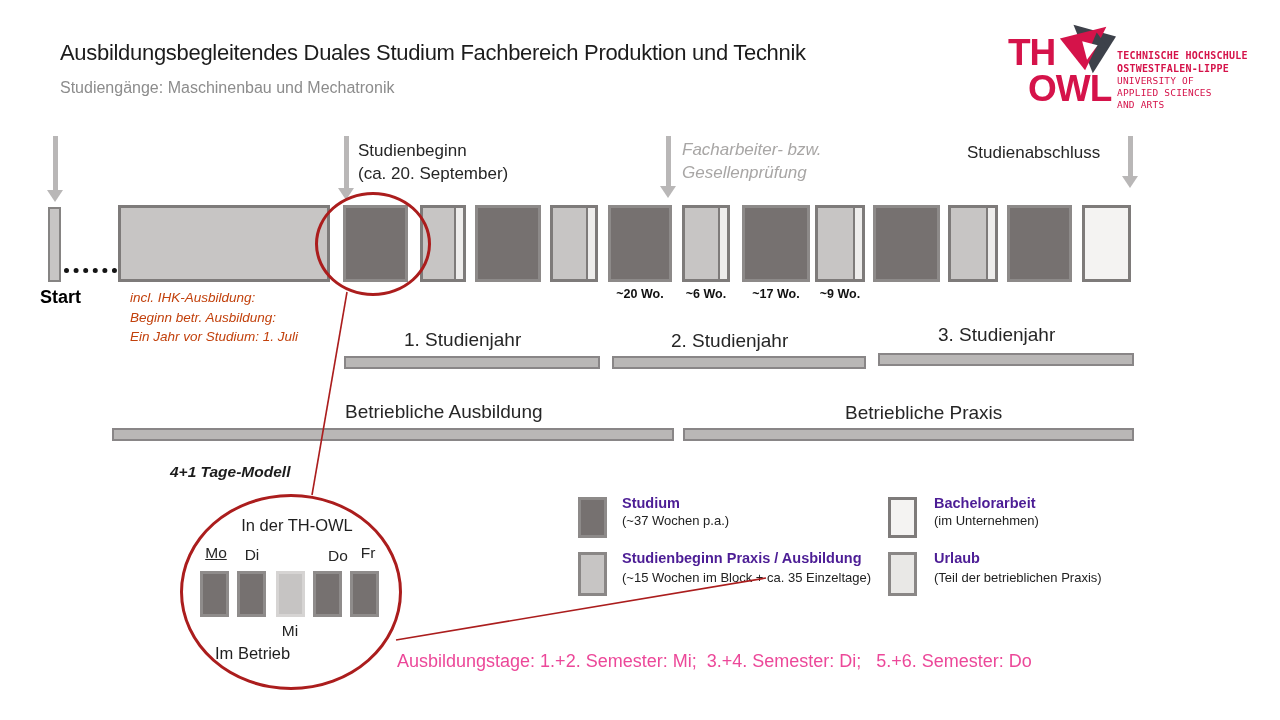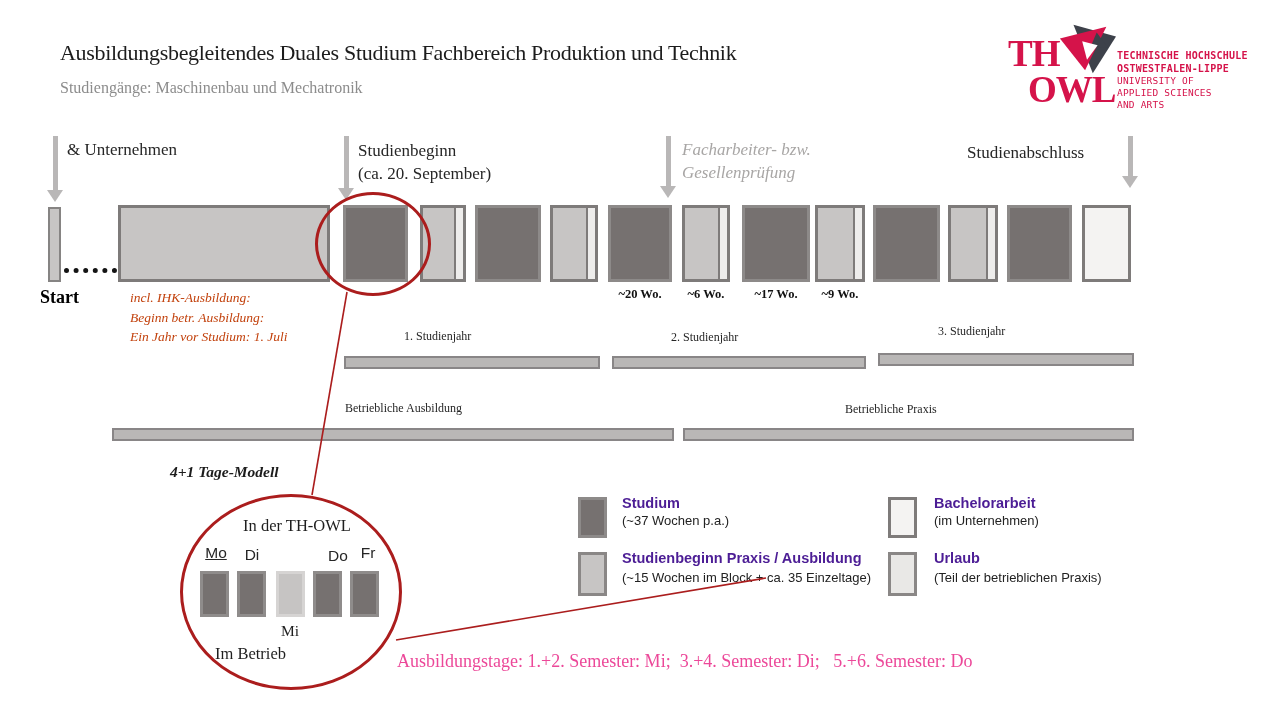--- a/index.html
+++ b/index.html
@@ -4,21 +4,21 @@
 <style>
   * { box-sizing: border-box; margin: 0; padding: 0; }
   html,body { width:1280px; height:720px; }
   body {
     position: relative;
     background: #ffffff;
     font-family: "Liberation Sans", sans-serif;
     color: #1f1f1f;
     overflow: hidden;
   }
-  .abs { position: absolute; font-family: Liberation Serif, serif; }
+  .abs { position: absolute; }
 
   
   .title { left:60px; top:40px; font-size:22px; letter-spacing:-0.3px; color:#1c1c1c; }
   .subtitle { left:60px; top:79px; font-size:16px; color:#8c8c8c; }
 
   
   .logo-th  { left:1008px; top:32px; font-size:37px; font-weight:bold; color:#d5134a; letter-spacing:-1px; }
   .logo-owl { left:1028px; top:68px; font-size:37px; font-weight:bold; color:#d5134a; letter-spacing:-1px; }
   .logo-mark { left:1058px; top:24px; }
   .logo-text { left:1117px; top:50px; font-family:"DejaVu Sans Mono", monospace; color:#d5134a; }
@@ -44,21 +44,21 @@
   .week-label { position:absolute; top:82px; font-size:12.5px; font-weight:bold; text-align:center; color:#111; }
   .dotted { left:64px; top:230px; width:53px; border-bottom:5px dotted #141414; }
   .start-label { left:40px; top:287px; font-size:18px; font-weight:bold; color:#000; }
   .ihk-note { left:130px; top:288px; font-size:13.5px; font-style:italic; color:#c2410c; line-height:19.5px; }
 
   
   .red-ellipse { position:absolute; border:3px solid #ab1d1d; border-radius:50%; background:transparent; }
 
   
   .gray-bar { position:absolute; height:13px; background:#b9b7b6; border:2px solid #898687; }
-  .bar-label { position:absolute; font-size:12px; color:#262626; white-space:nowrap; }
+  .bar-label { position:absolute; font-size:19px; color:#262626; white-space:nowrap; }
 
   
   .dm-title { left:170px; top:463px; font-size:15.5px; font-weight:bold; font-style:italic; color:#1c1c1c; }
   .dm-top-label { left:222px; top:516px; width:150px; text-align:center; font-size:16.5px; }
   .dm-day { position:absolute; width:44px; text-align:center; font-size:15.5px; color:#262626; }
   .day-block { position:absolute; top:571px; width:29px; height:46px; }
   .day-block.dark { background:#767170; border:3px solid #8f8c8b; }
   .day-block.light { background:#c6c4c3; border:3px solid #d6d4d3; }
   .dm-mi { left:260px; top:622px; width:60px; text-align:center; font-size:15.5px; }
   .dm-bottom { left:215px; top:644px; width:150px; text-align:left; font-size:16.5px; }
@@ -112,21 +112,20 @@
 <div class="v-arrow" style="left:660px;top:136px;height:62px">
   <div class="shaft"></div>
   <div class="head"></div>
 </div>
 <div class="v-arrow" style="left:1122px;top:136px;height:52px">
   <div class="shaft"></div>
   <div class="head"></div>
 </div>
 
 <div class="abs ms-label" style="left:67px;top:138px;">
-    <div>&amp; Unternehmen</div>
 </div>
 <div class="abs ms-label" style="left:358px;top:139px;">
   <div>Studienbeginn</div>
     <div>(ca. 20. September)</div>
 </div>
 <div class="abs ms-label gray-italic" style="left:682px;top:138px;">
   <div>Facharbeiter- bzw.</div>
     <div>Gesellenprüfung</div>
 </div>
 <div class="abs ms-label" style="left:967px;top:141px;">

